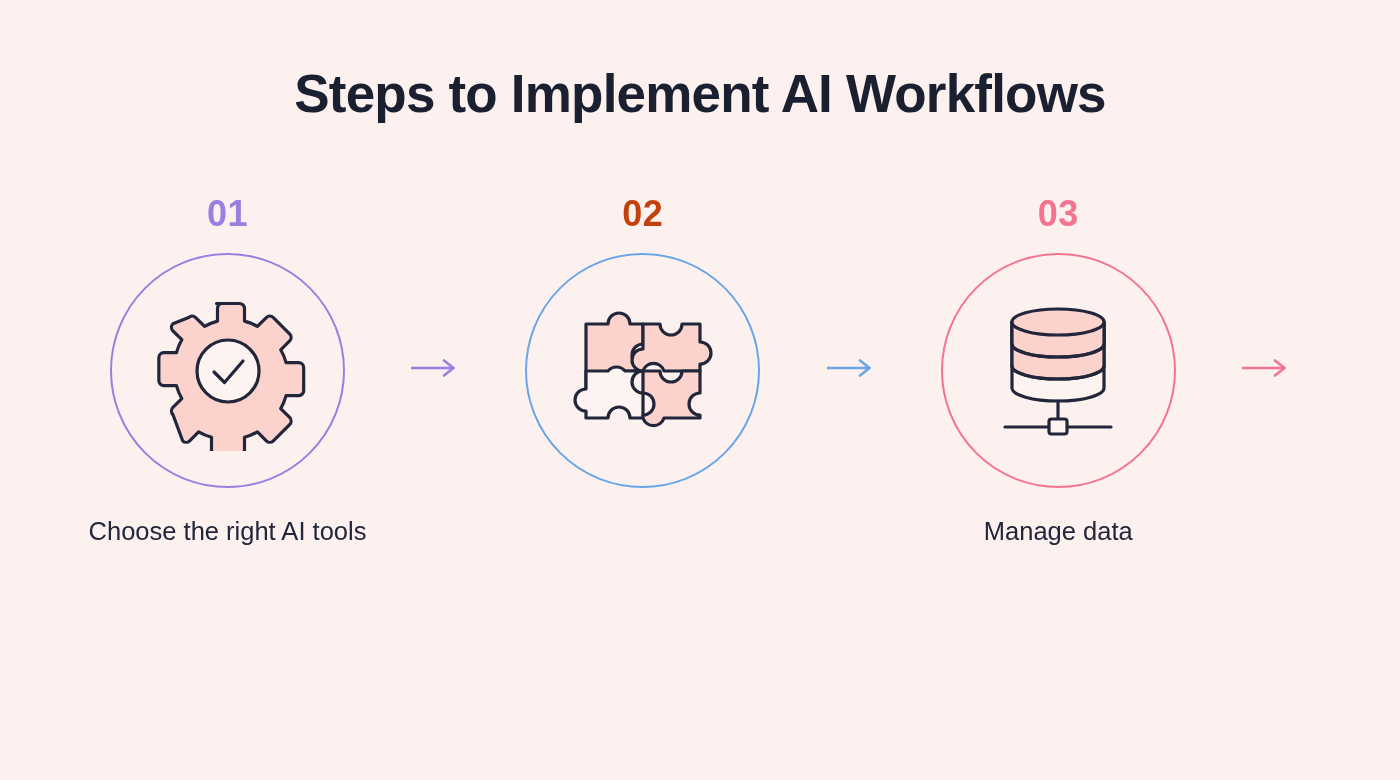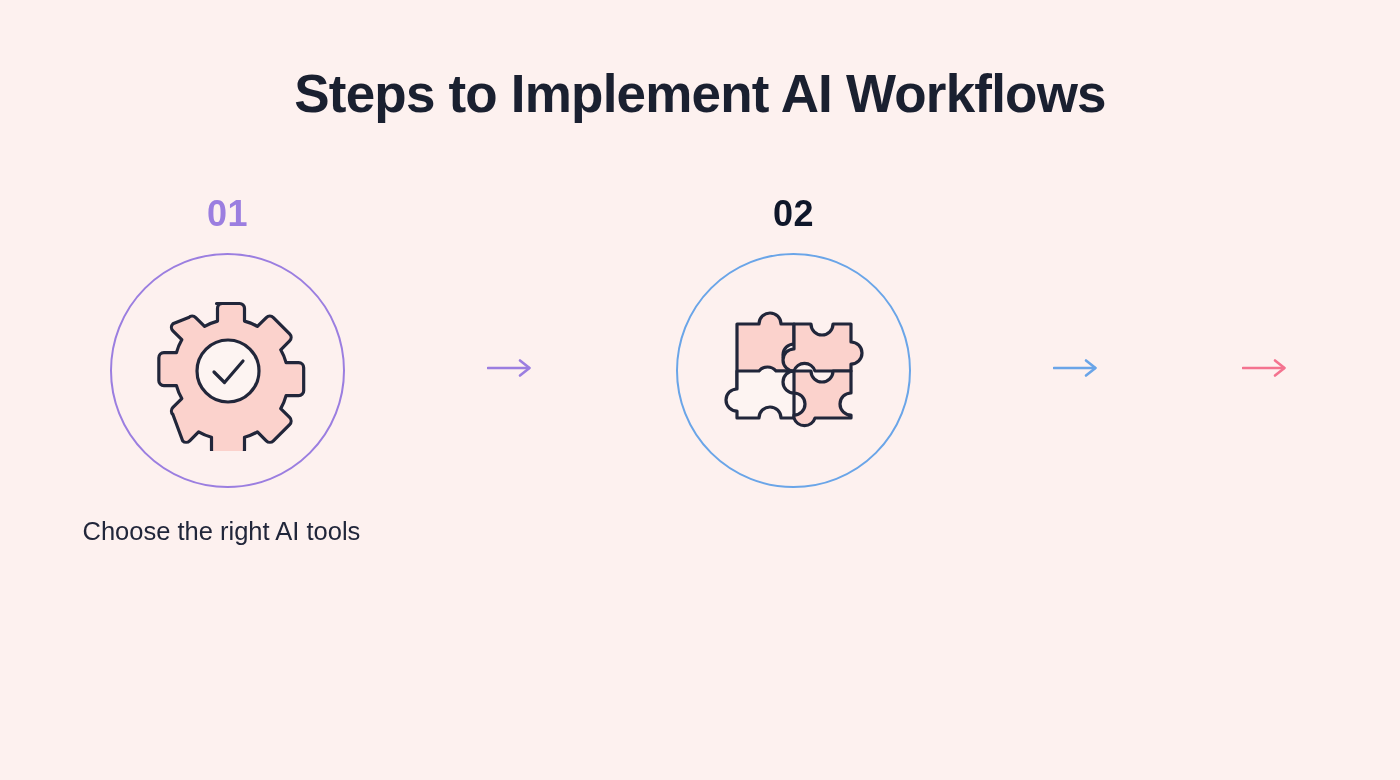--- a/index.html
+++ b/index.html
@@ -76,21 +76,21 @@
     background: transparent;
   }
 
   .circle svg { display:block; }
 
   .step-label {
     margin-top: 25px;
     font-size: 25.5px;
     line-height: 1.42;
     color: #21263a;
-    text-align: left;
+    text-align: center;
     width: 290px;
     font-weight: 400;
   }
 
   
   .arrow {
     flex: 0 0 auto;
     width: 48px;
     height: 20px;
     margin-top: 162px;
@@ -124,21 +124,21 @@
     </div>
 
     <div class="arrow">
       <svg width="48" height="20" viewBox="0 0 48 20" fill="none">
         <path d="M1 10 H42" stroke="#9b7ee0" stroke-width="2.6" stroke-linecap="round"></path>
         <path d="M33 2.5 L42.5 10 L33 17.5" stroke="#9b7ee0" stroke-width="2.6" fill="none" stroke-linecap="round" stroke-linejoin="round"></path>
       </svg>
     </div>
 
     <div class="step">
-      <div class="step-number" style="color:#0f172a;">02</div>
+      <div class="step-number" style="color:#c2410c;">02</div>
 
       <div class="circle" style="border-color:#6aa5e8;">
         <span>
           <svg width="150" height="150" viewBox="0 0 150 150" fill="none">
             <g stroke="#21263a" stroke-width="3.2" stroke-linejoin="round" stroke-linecap="round">
 
               <path d="M18 28 h22 a11 11 0 0 1 22 0 h13 v20 a11 11 0 0 0 0 22 v5 H57 a11 11 0 0 0 0 22 H18 z" fill="#fbd2cc"></path>
 
               <path d="M75 28 h17 a11 11 0 0 0 22 0 h18 v18 a11 11 0 0 1 0 22 v7 H96 a11 11 0 0 0-21 0 V75 a11 11 0 0 1 0-22 z" fill="#fbd2cc"></path>
 
@@ -153,20 +153,45 @@
 
     </div>
 
     <div class="arrow">
       <svg width="48" height="20" viewBox="0 0 48 20" fill="none">
         <path d="M1 10 H42" stroke="#6aa5e8" stroke-width="2.6" stroke-linecap="round"></path>
         <path d="M33 2.5 L42.5 10 L33 17.5" stroke="#6aa5e8" stroke-width="2.6" fill="none" stroke-linecap="round" stroke-linejoin="round"></path>
       </svg>
     </div>
 
+    <div class="step">
+      <div class="step-number" style="color:#f4738f;">03</div>
+
+      <div class="circle" style="border-color:#f4738f;">
+        <span>
+          <svg width="150" height="150" viewBox="0 0 150 150" fill="none">
+            <g stroke="#21263a" stroke-width="3.2" stroke-linecap="round" stroke-linejoin="round">
+
+              <path d="M29 26 v66 a46 13 0 0 0 92 0 V26 z" fill="#fdf4f2"></path>
+              <path d="M29 26 v44 a46 13 0 0 0 92 0 V26 z" fill="#fbd2cc"></path>
+              <path d="M29 26 v22 a46 13 0 0 0 92 0 V26 z" fill="#fbd2cc"></path>
+              <ellipse cx="75" cy="26" rx="46" ry="13" fill="#fbd2cc"></ellipse>
+              <path d="M29 48 a46 13 0 0 0 92 0" fill="none"></path>
+              <path d="M29 70 a46 13 0 0 0 92 0" fill="none"></path>
+
+              <path d="M75 105 v17" fill="none"></path>
+              <path d="M22 131 h44 M84 131 h44" fill="none"></path>
+              <rect x="66" y="123" width="18" height="15" rx="2.5" fill="#fdf4f2"></rect>
+            </g>
+          </svg>
+        </span>
+      </div>
+
+      <div class="step-label">Manage data</div>
+    </div>
 
     <div class="arrow">
       <svg width="48" height="20" viewBox="0 0 48 20" fill="none">
         <path d="M1 10 H42" stroke="#f4738f" stroke-width="2.6" stroke-linecap="round"></path>
         <path d="M33 2.5 L42.5 10 L33 17.5" stroke="#f4738f" stroke-width="2.6" fill="none" stroke-linecap="round" stroke-linejoin="round"></path>
       </svg>
     </div>
 
 
   </div>

